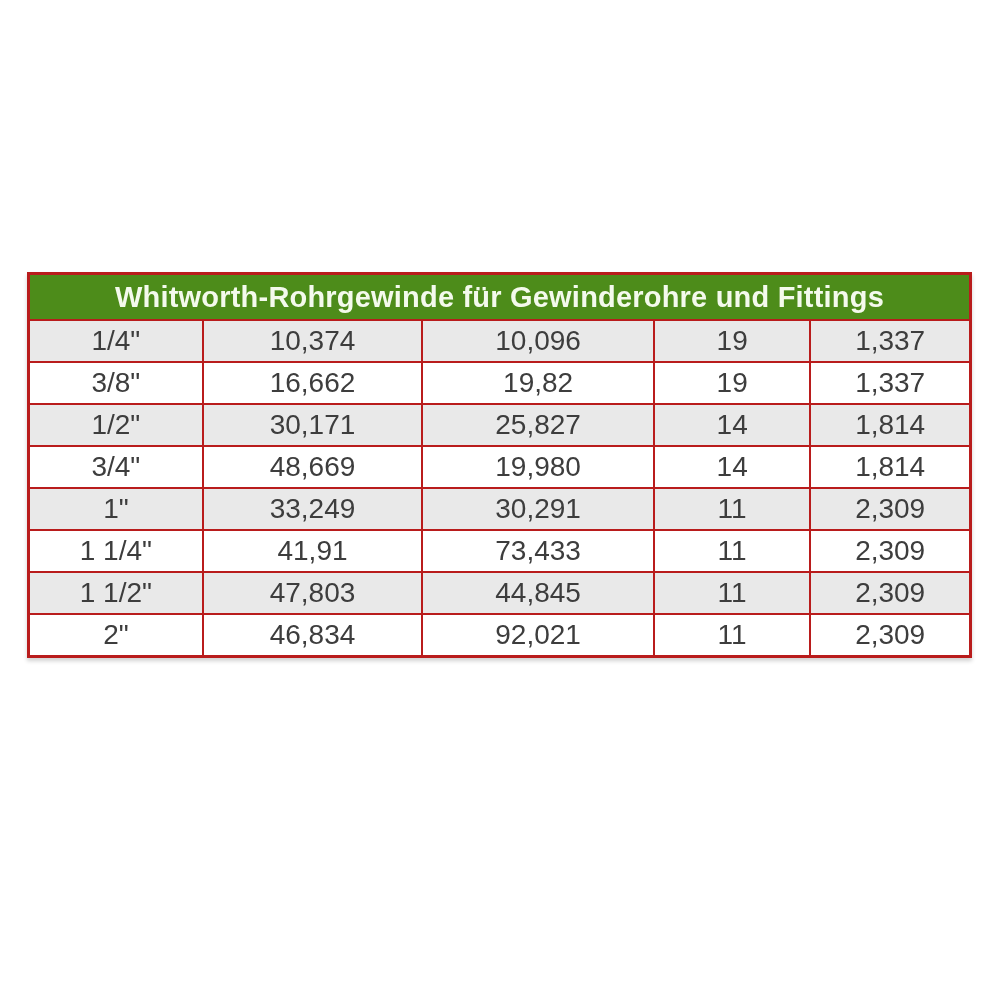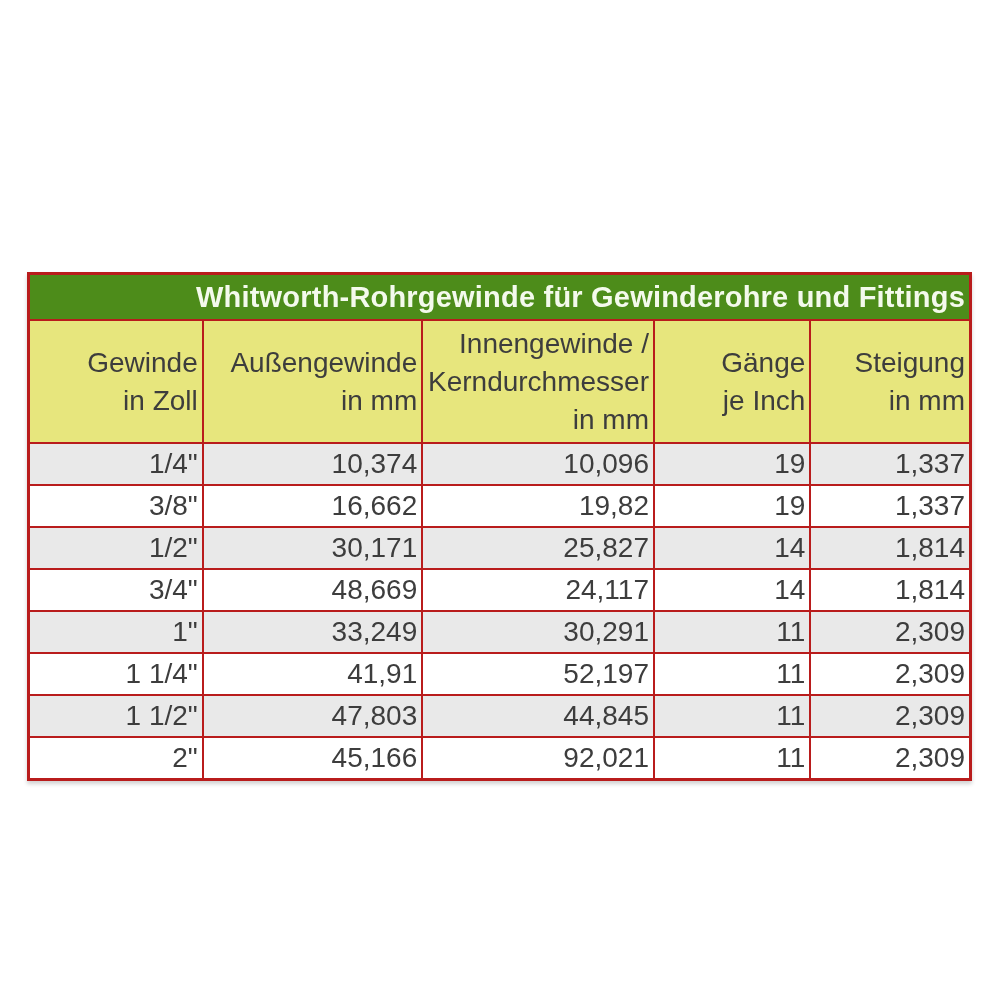--- a/index.html
+++ b/index.html
@@ -19,21 +19,20 @@
     position: absolute;
     left: 27px;
     top: 272px;
     width: 945px;
     border-collapse: collapse;
     table-layout: fixed;
     box-shadow: 0 3px 4px rgba(0,0,0,0.18);
   }
   table.spec-table, table.spec-table th, table.spec-table td {
     border: 2px solid #b91c1c;
-    text-align: right;
   }
   table.spec-table {
     border-width: 3px;
   }
   th.title-cell {
     background: #4d8c1a;
     color: #f4faec;
     font-size: 29px;
     font-weight: bold;
     height: 40px;
@@ -79,33 +78,20 @@
       <col style="width:18.5%">
       <col style="width:23.3%">
       <col style="width:24.6%">
       <col style="width:16.6%">
       <col style="width:17.0%">
     </colgroup>
     <thead>
       <tr>
         <th colspan="5" class="title-cell">Whitworth-Rohrgewinde für Gewinderohre und Fittings</th>
       </tr>
-      <tr>
-        <th class="header-cell">Gewinde
-in Zoll</th>
-        <th class="header-cell">Außengewinde
-in mm</th>
-        <th class="header-cell">Innengewinde /
-Kerndurchmesser
-in mm</th>
-        <th class="header-cell">Gänge
-je Inch</th>
-        <th class="header-cell">Steigung
-in mm</th>
-      </tr>
     </thead>
     <tbody>
       <tr>
         <td class="data-cell">1/4"</td>
         <td class="data-cell">10,374</td>
         <td class="data-cell">10,096</td>
         <td class="data-cell">19</td>
         <td class="data-cell">1,337</td>
       </tr>
       <tr>
@@ -118,47 +104,47 @@
       <tr>
         <td class="data-cell">1/2"</td>
         <td class="data-cell">30,171</td>
         <td class="data-cell">25,827</td>
         <td class="data-cell">14</td>
         <td class="data-cell">1,814</td>
       </tr>
       <tr>
         <td class="data-cell">3/4"</td>
         <td class="data-cell">48,669</td>
-        <td class="data-cell">24,117</td>
+        <td class="data-cell">19,980</td>
         <td class="data-cell">14</td>
         <td class="data-cell">1,814</td>
       </tr>
       <tr>
         <td class="data-cell">1"</td>
         <td class="data-cell">33,249</td>
         <td class="data-cell">30,291</td>
         <td class="data-cell">11</td>
         <td class="data-cell">2,309</td>
       </tr>
       <tr>
         <td class="data-cell">1 1/4"</td>
         <td class="data-cell">41,91</td>
-        <td class="data-cell">52,197</td>
+        <td class="data-cell">73,433</td>
         <td class="data-cell">11</td>
         <td class="data-cell">2,309</td>
       </tr>
       <tr>
         <td class="data-cell">1 1/2"</td>
         <td class="data-cell">47,803</td>
         <td class="data-cell">44,845</td>
         <td class="data-cell">11</td>
         <td class="data-cell">2,309</td>
       </tr>
       <tr>
         <td class="data-cell">2"</td>
-        <td class="data-cell">45,166</td>
+        <td class="data-cell">46,834</td>
         <td class="data-cell">92,021</td>
         <td class="data-cell">11</td>
         <td class="data-cell">2,309</td>
       </tr>
     </tbody>
   </table>
 </div>
 
 </body></html>

